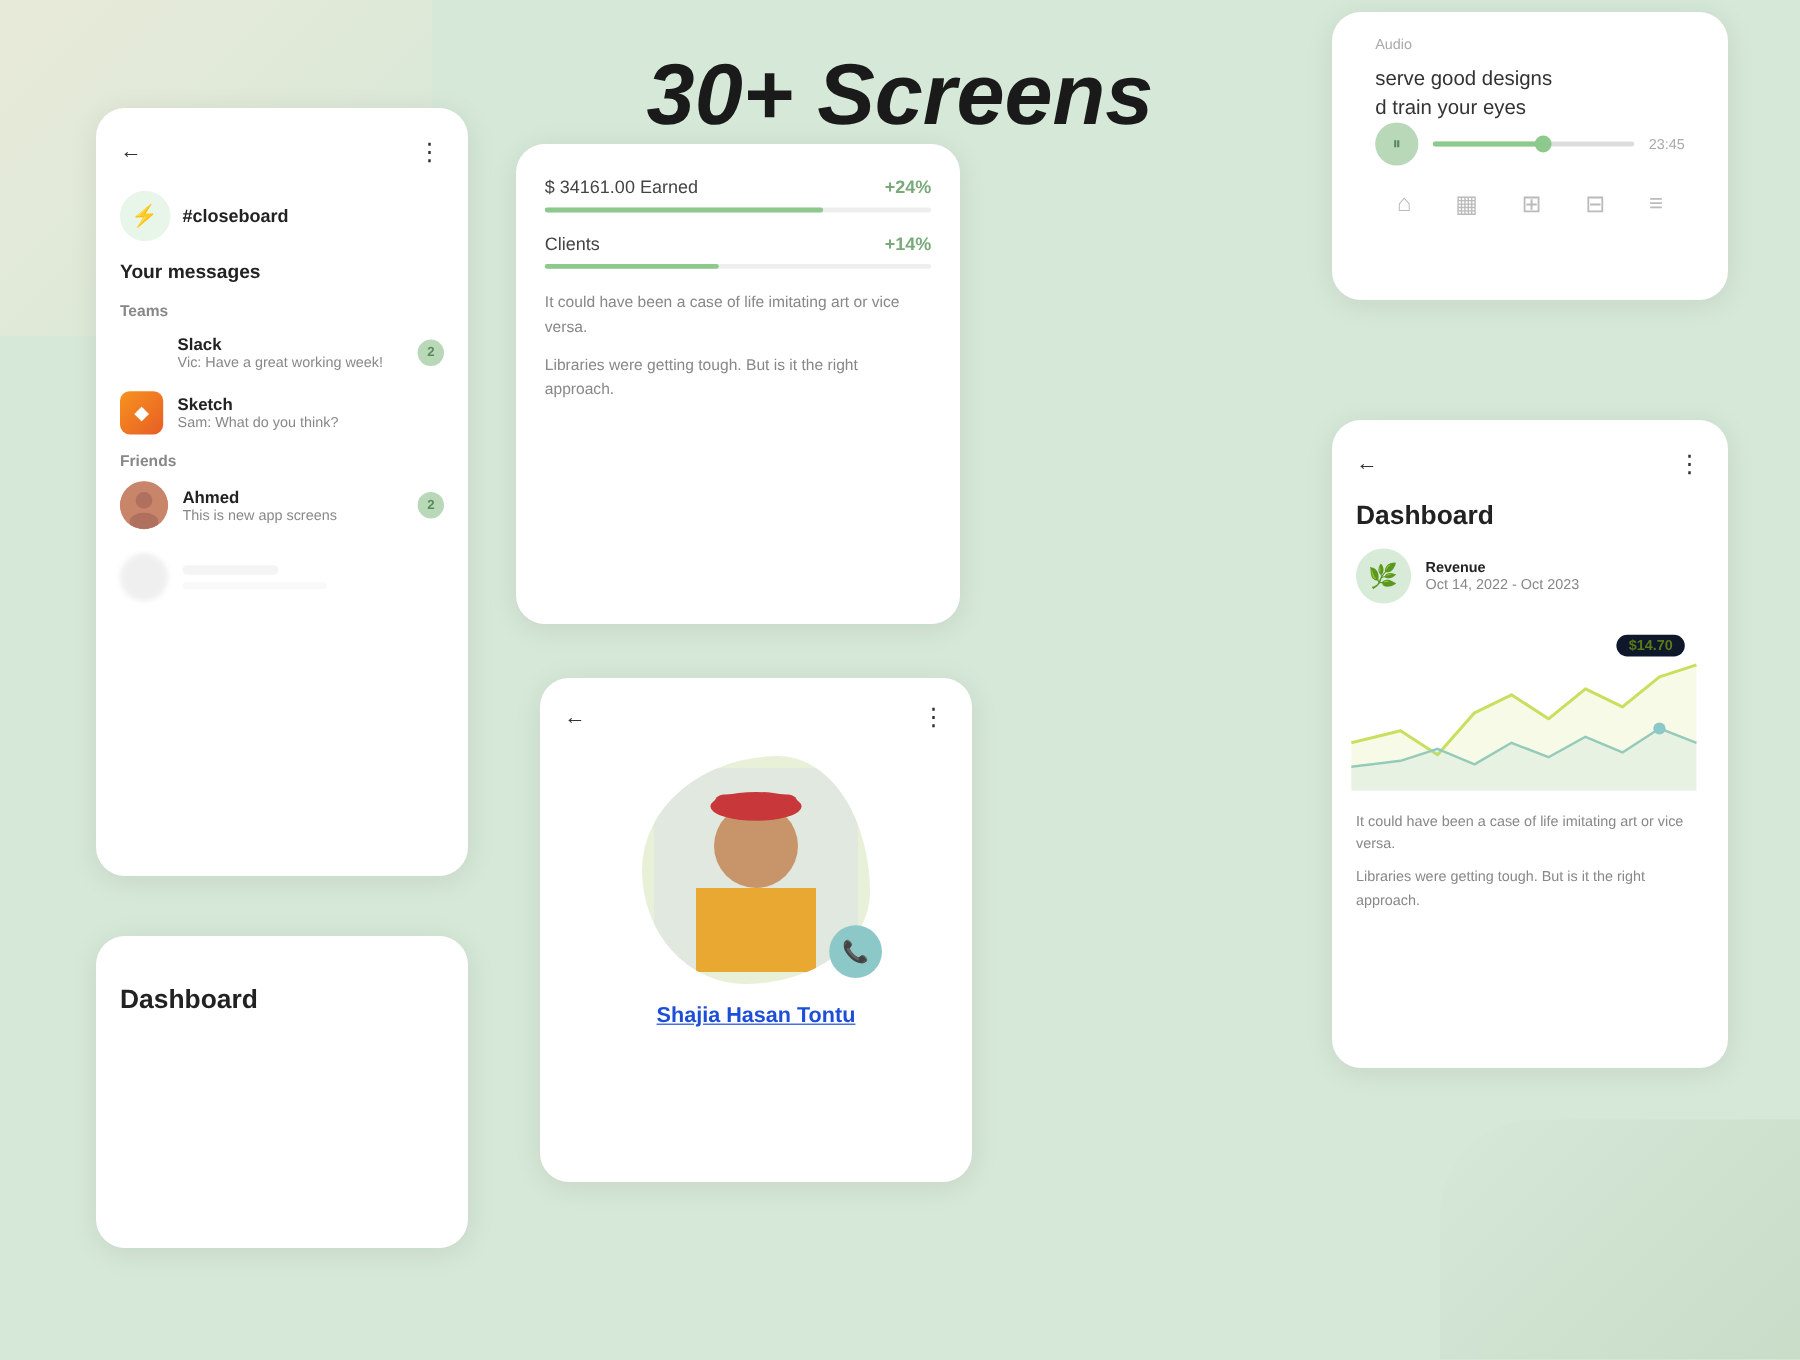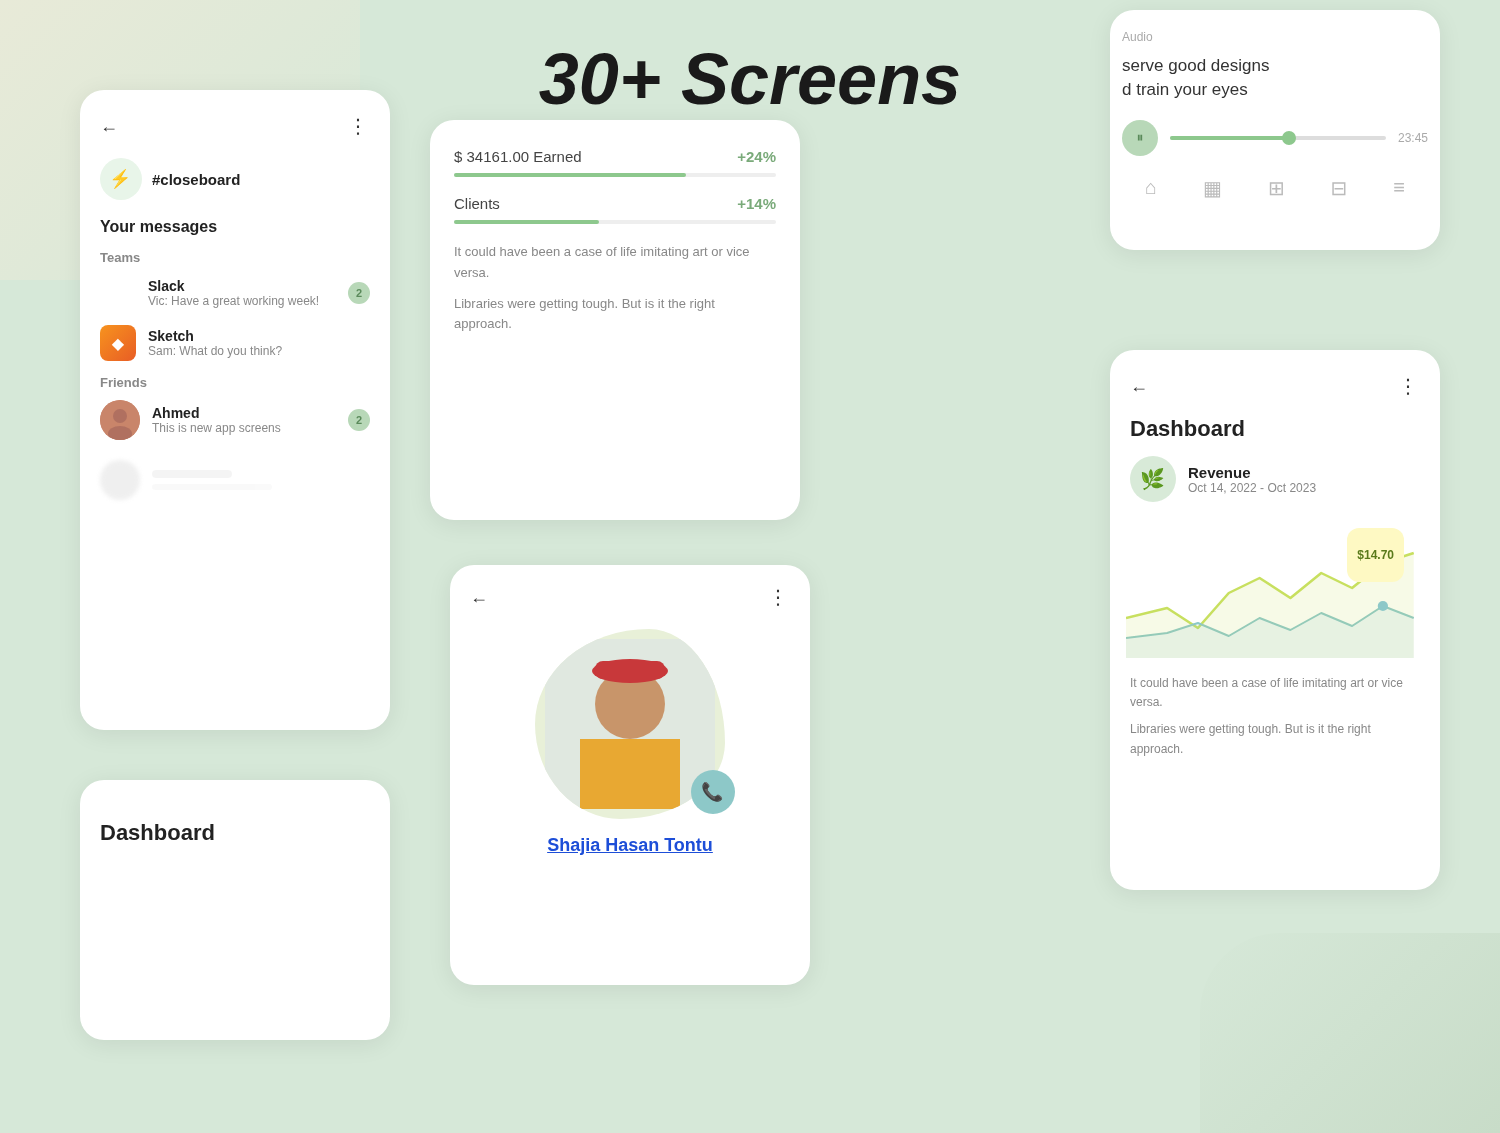--- a/index.html
+++ b/index.html
@@ -206,33 +206,32 @@
       margin-top: 18px;
     }
     .stats-text p { margin-bottom: 10px; }
 
     
     .audio-card {
       right: 60px;
       top: 10px;
       width: 330px;
       height: 240px;
-      padding: 20px 12px;
+      padding: 20px 36px;
     }
     .audio-label {
       font-size: 12px;
       color: #aaa;
       margin-bottom: 10px;
     }
     .audio-title {
       font-size: 17px;
       color: #333;
       font-weight: 500;
       line-height: 1.4;
-      margin-bottom: 18px;
     }
     .audio-controls {
       display: flex;
       align-items: center;
       gap: 12px;
       margin-bottom: 20px;
     }
     .play-pause-btn {
       width: 36px; height: 36px;
       background: #b8d8b8;
@@ -354,41 +353,41 @@
       margin-bottom: 16px;
     }
     .revenue-icon {
       width: 46px; height: 46px;
       background: #d8ead8;
       border-radius: 50%;
       display: flex; align-items: center; justify-content: center;
       font-size: 20px;
     }
     .revenue-label {
-      font-size: 15px;
+      font-size: 12px;
       font-weight: 700;
       color: #222;
     }
     .revenue-date {
       font-size: 12px;
       color: #888;
     }
     
     .chart-area {
       position: relative;
       height: 140px;
       margin: 0 -4px 16px;
     }
     .price-tag {
       position: absolute;
       top: 10px;
       right: 20px;
-      background: #fef9c3;
+      background: #0f172a;
       border-radius: 12px;
-      padding: 20px 10px;
+      padding: 2px 10px;
       font-size: 12px;
       font-weight: 700;
       color: #5a7a1a;
     }
     .dash-text {
       font-size: 12px;
       color: #888;
       line-height: 1.6;
     }
     .dash-text p { margin-bottom: 8px; }

